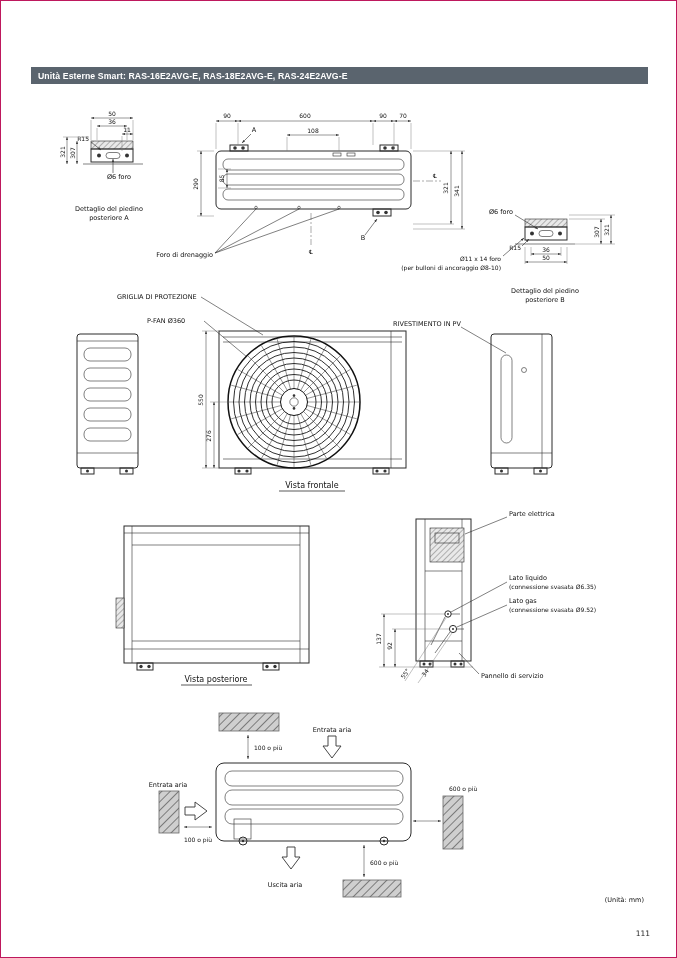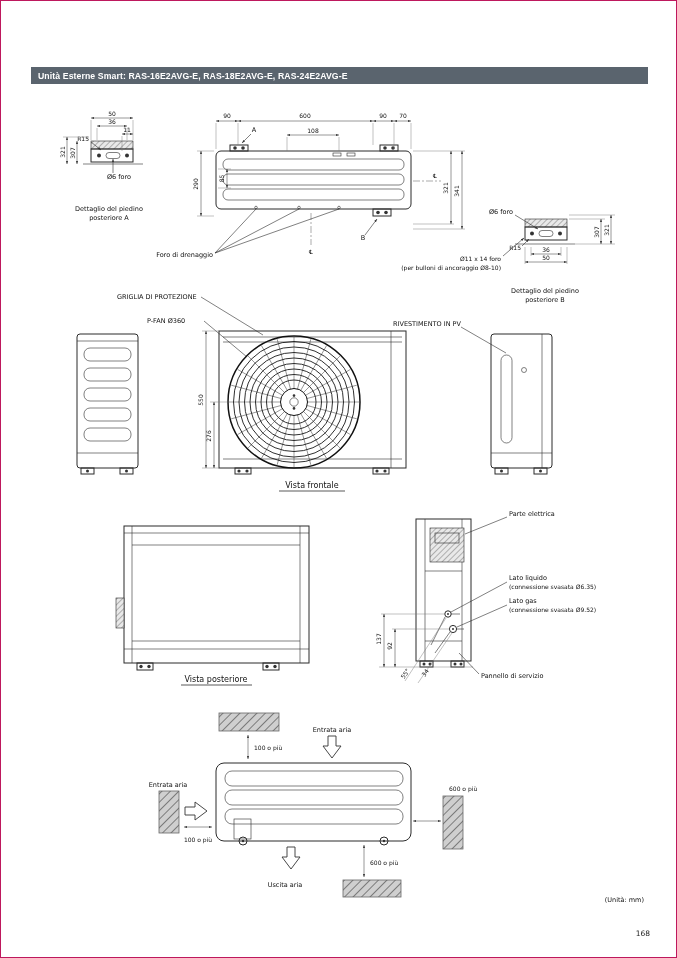--- a/index.html
+++ b/index.html
@@ -390,14 +390,14 @@
       <line class="dim" x1="363" y1="844" x2="363" y2="876" marker-start="url(#ar)" marker-end="url(#ar)"></line>
       <text class="t6" x="369" y="864">600 o più</text>
       <rect class="wall" x="342" y="879" width="58" height="17"></rect>
       <path class="oarr" d="M286,846 h8 v10 h5 l-9,12 -9,-12 h5 z"></path>
       <text class="t65 mid" x="284" y="886">Uscita aria</text>
     </g>
 
     <text class="t65 end" x="643" y="901">(Unità: mm)</text>
   </svg>
 
-  <div class="page-number">168</div>
+  <div class="page-number">111</div>
 </div>
 
 </body></html>

